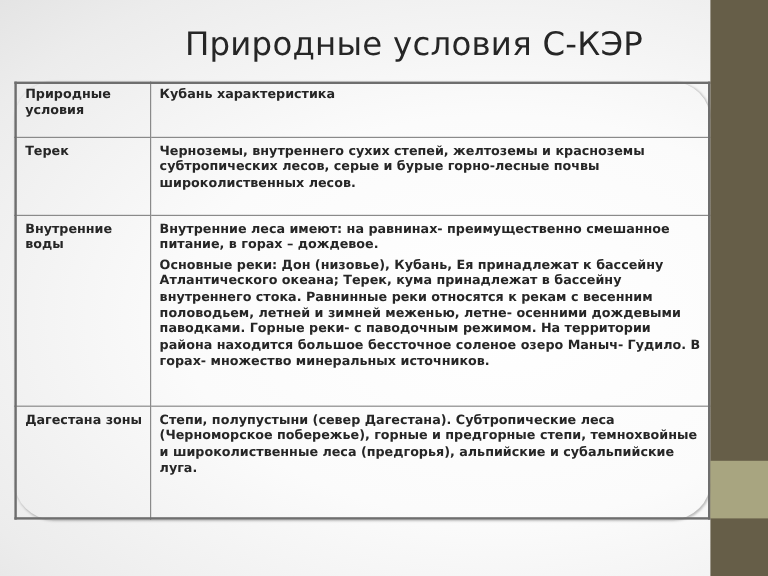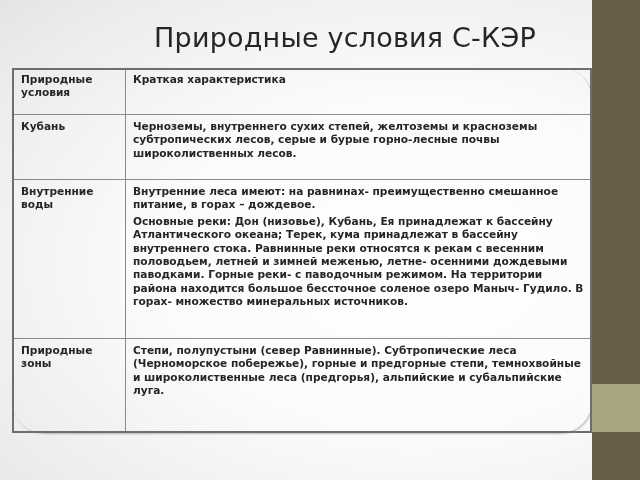--- a/index.html
+++ b/index.html
@@ -75,39 +75,39 @@
 </head>
 <body>
 
 <div class="slide">
   <div class="title">Природные условия С-КЭР</div>
 
   <table class="main">
     <tbody>
         <tr class="r-head">
       <td class="c1">Природные условия</td>
-      <td class="c2">Краткая характеристика</td>
+      <td class="c2">Кубань характеристика</td>
     </tr>
     <tr class="r-soil">
-      <td class="c1">Кубань</td>
+      <td class="c1">Терек</td>
       <td class="c2">
         <div class="p">Черноземы, внутреннего сухих степей, желтоземы и красноземы субтропических лесов, серые и бурые горно-лесные почвы широколиственных лесов.</div>
       </td>
     </tr>
     <tr class="r-water">
       <td class="c1">Внутренние воды</td>
       <td class="c2">
         <div class="p">Внутренние леса имеют: на равнинах- преимущественно смешанное питание, в горах – дождевое.</div>
         <div class="p">Основные реки: Дон (низовье), Кубань, Ея принадлежат к бассейну Атлантического океана; Терек, кума принадлежат в бассейну внутреннего стока. Равнинные реки относятся к рекам с весенним половодьем, летней и зимней меженью, летне- осенними дождевыми паводками. Горные реки- с паводочным режимом. На территории района находится большое бессточное соленое озеро Маныч- Гудило. В горах- множество минеральных источников.</div>
       </td>
     </tr>
     <tr class="r-zones">
-      <td class="c1">Природные зоны</td>
+      <td class="c1">Дагестана зоны</td>
       <td class="c2">
-        <div class="p">Степи, полупустыни (север Равнинные). Субтропические леса (Черноморское побережье), горные и предгорные степи, темнохвойные и широколиственные леса (предгорья), альпийские и субальпийские луга.</div>
+        <div class="p">Степи, полупустыни (север Дагестана). Субтропические леса (Черноморское побережье), горные и предгорные степи, темнохвойные и широколиственные леса (предгорья), альпийские и субальпийские луга.</div>
       </td>
     </tr>
   </tbody>
     </table>
 </div>
 
 <div class="sidebar">
   <div class="sidebar-band"></div>
 </div>
 

